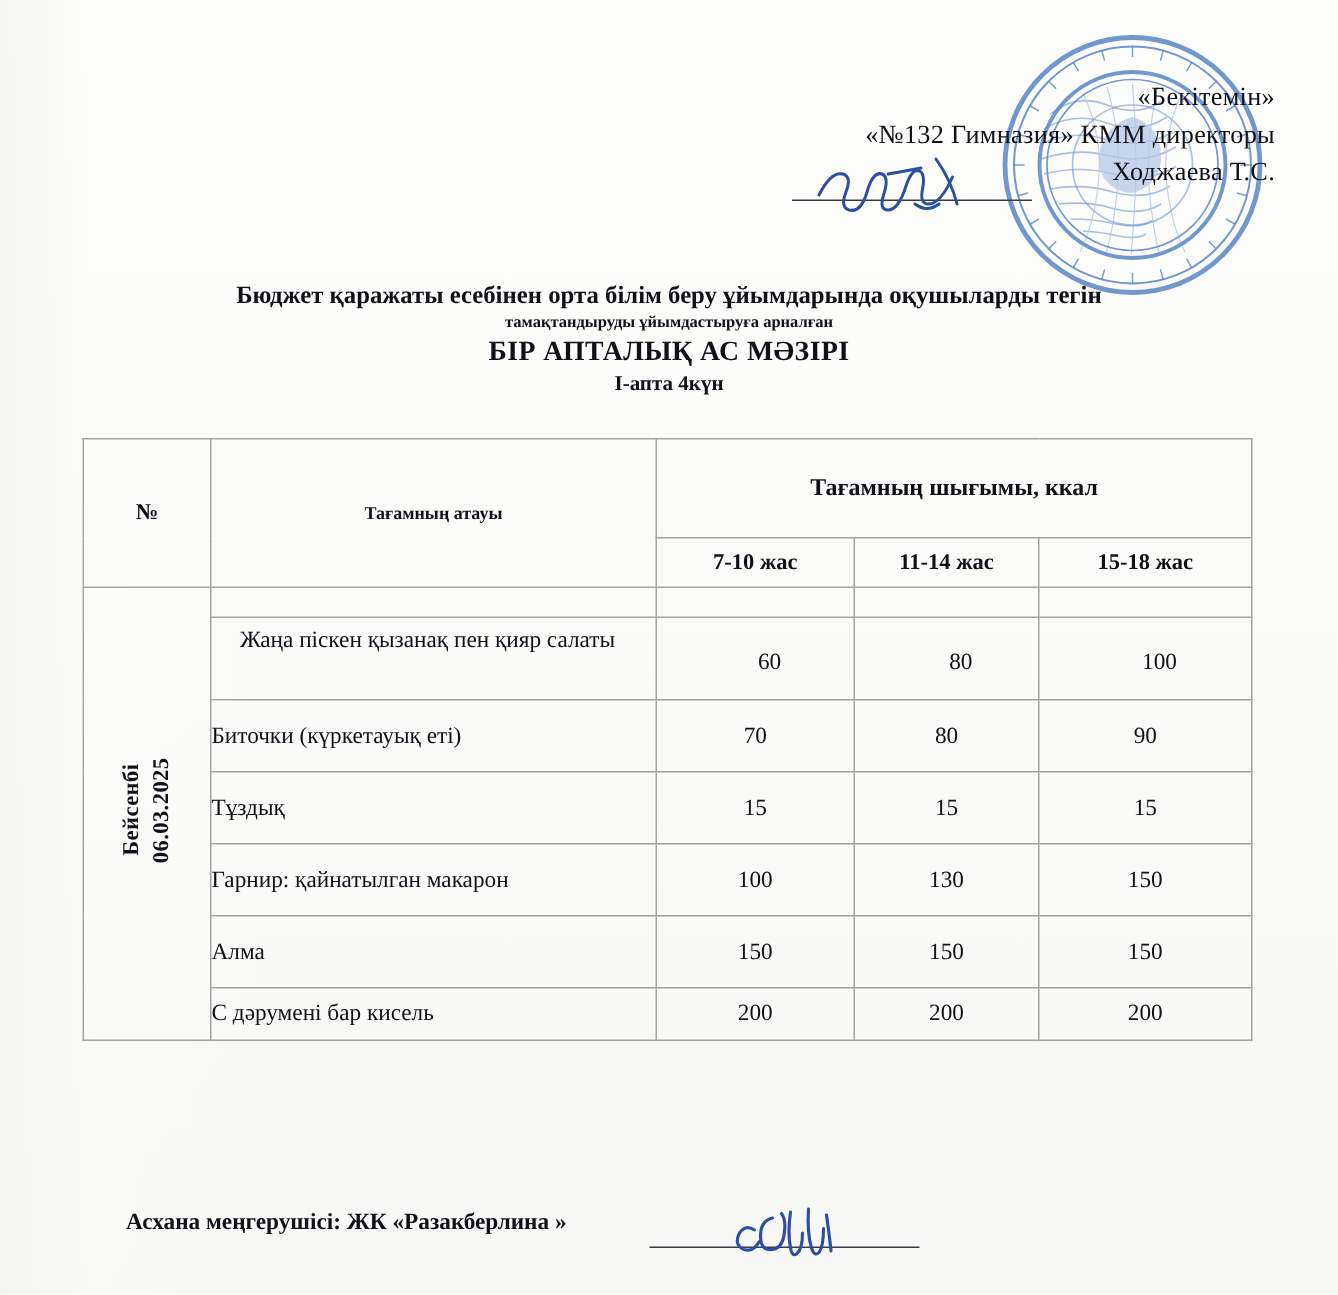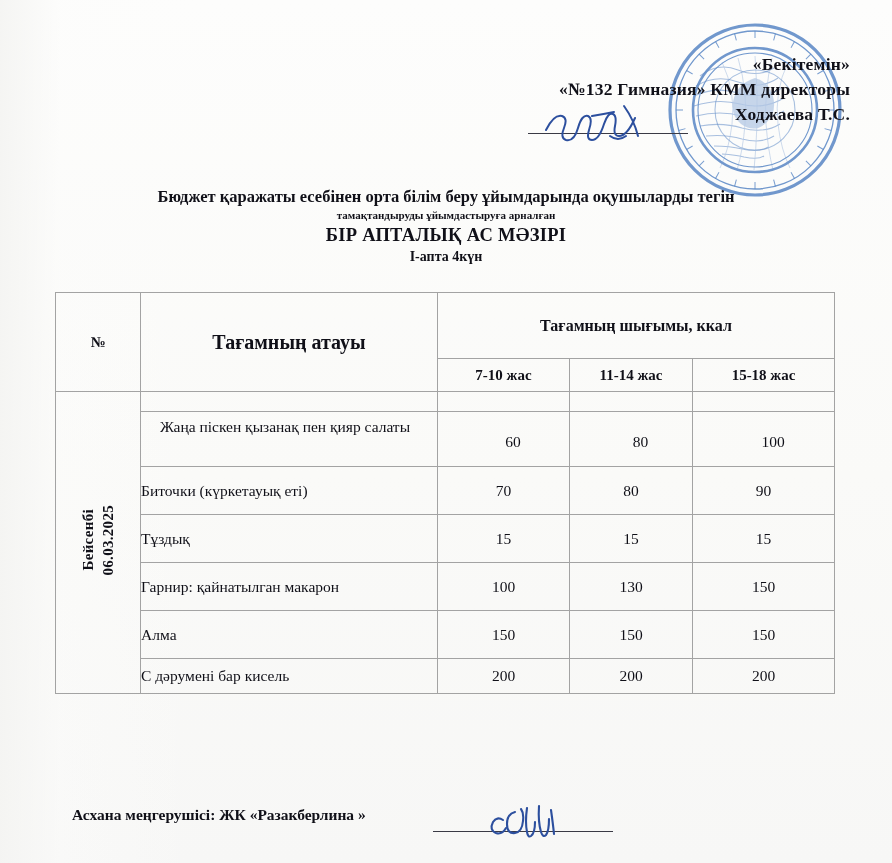--- a/index.html
+++ b/index.html
@@ -27,21 +27,21 @@
     pointer-events: none;
   }
 
   
   .approval {
     position: absolute;
     left: 430px;
     top: 52px;
     width: 420px;
     text-align: right;
-    font-weight: bold;
+    font-weight: normal;
     line-height: 1.42;
     z-index: 4;
   }
   .approval .ln1 { font-size: 17.5px; letter-spacing: .2px; }
   .approval .ln2 { font-size: 17.5px; letter-spacing: .2px; }
   .approval .ln3 { font-size: 17.5px; letter-spacing: .2px; }
 
   .sign-line-top {
     position: absolute;
     left: 528px;
@@ -109,21 +109,21 @@
   }
   .col-no     { width: 85px; }
   .col-name   { width: 297px; }
   .col-a1     { width: 132px; }
   .col-a2     { width: 123px; }
   .col-a3     { width: 142px; }
 
   .th-main {
     text-align: center;
     font-weight: bold;
-    font-size: 20px;
+    font-size: 12px;
     height: 98px;
     vertical-align: top;
     padding-top: 11px;
   }
   .th-no {
     text-align: center;
     font-weight: bold;
     font-size: 15px;
     vertical-align: top;
     padding-top: 11px;
@@ -175,21 +175,21 @@
   .r-tall td { height: 48px; padding-left: 19px; }
   .r-mid  td { height: 47px; }
   .r-last td { height: 34px; margin-top: 28px; }
   .r-last .kcal { vertical-align: middle; padding-top: 0; }
   .r-first .dish { vertical-align: top; padding-top: 5px; }
   .r-first .kcal { padding-top: 6px; }
 
   
   .footer {
     position: absolute;
-    left: 72px;
+    left: 84px;
     top: 806px;
     font-size: 15.5px;
     font-weight: bold;
     z-index: 3;
     white-space: nowrap;
   }
   .sign-line-bottom {
     position: absolute;
     left: 433px;
     top: 831px;

